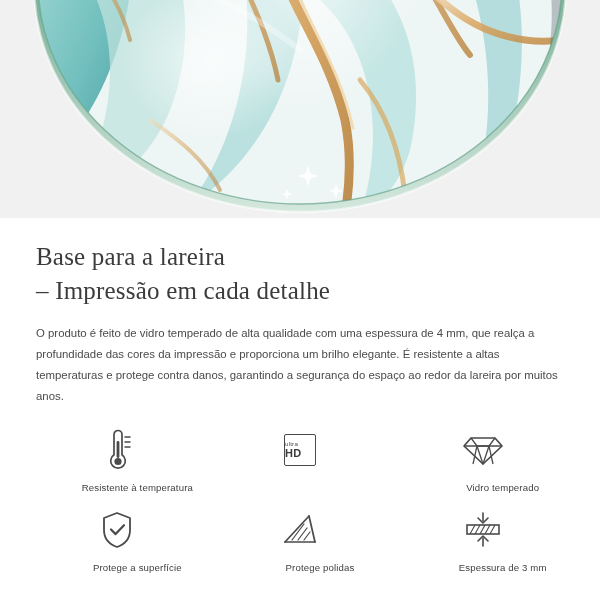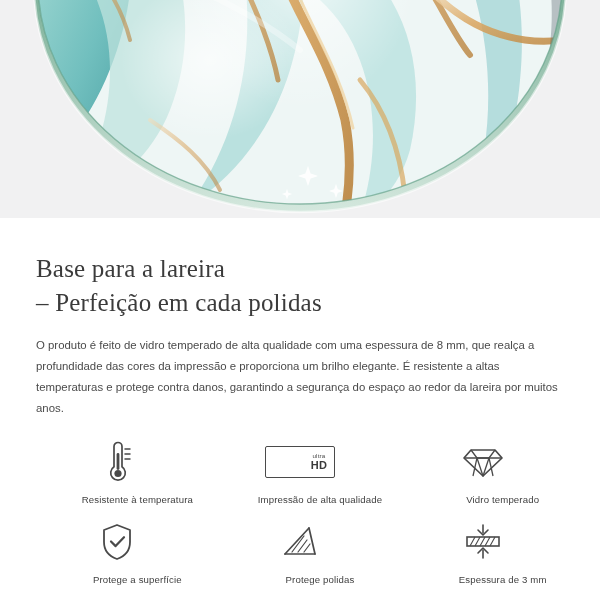--- a/index.html
+++ b/index.html
@@ -32,21 +32,21 @@
   .hero-canvas {
     position: absolute;
     inset: 0;
     width: 100%;
     height: 100%;
     display: block;
   }
 
   
   .content {
-    padding: 34px 36px 0 36px;
+    padding: 22px 36px 0 36px;
   }
   .headline {
     font-family: "Liberation Serif", serif;
     font-size: 25px;
     line-height: 1.34;
     color: #3b3b3b;
     font-weight: 400;
     margin: 0 0 16px 0;
     letter-spacing: 0.2px;
   }
@@ -91,24 +91,23 @@
     letter-spacing: 0.15px;
     padding-left: 40px;
   }
   .ultrahd-box {
     width: 30px;
     height: 30px;
     border: 1.6px solid #4a4a4a;
     border-radius: 2px;
     display: flex;
     flex-direction: column;
-    align-items: center;
+    align-items: flex-start;
     justify-content: center;
     line-height: 1;
-    padding-left: 38px;
   }
   .ultrahd-box .u-top {
     font-size: 6.2px;
     letter-spacing: 0.2px;
     color: #4a4a4a;
     margin-bottom: 1px;
   }
   .ultrahd-box .u-bot {
     font-size: 11px;
     font-weight: bold;
@@ -198,23 +197,23 @@
         <path d="M308,166 l2.6,7.4 l7.4,2.6 l-7.4,2.6 l-2.6,7.4 l-2.6,-7.4 l-7.4,-2.6 l7.4,-2.6 Z" fill="#ffffff"></path>
         <path d="M336,184 l1.8,5.2 l5.2,1.8 l-5.2,1.8 l-1.8,5.2 l-1.8,-5.2 l-5.2,-1.8 l5.2,-1.8 Z" fill="#ffffff"></path>
         <path d="M287,189 l1.3,3.8 l3.8,1.3 l-3.8,1.3 l-1.3,3.8 l-1.3,-3.8 l-3.8,-1.3 l3.8,-1.3 Z" fill="#ffffff"></path>
       </g>
     </svg>
   </div>
 
   <div class="content">
     <h1 class="headline">
       <span>Base para a lareira</span>
-      <span class="line2">– Perfeição em cada polidas</span>
+      <span class="line2">– Impressão em cada detalhe</span>
     </h1>
-    <p class="body-copy">O produto é feito de vidro temperado de alta qualidade com uma espessura de 8 mm, que realça a profundidade das cores da impressão e proporciona um brilho elegante. É resistente a altas temperaturas e protege contra danos, garantindo a segurança do espaço ao redor da lareira por muitos anos.</p>
+    <p class="body-copy">O produto é feito de vidro temperado de alta qualidade com uma espessura de 4 mm, que realça a profundidade das cores da impressão e proporciona um brilho elegante. É resistente a altas temperaturas e protege contra danos, garantindo a segurança do espaço ao redor da lareira por muitos anos.</p>
   </div>
 
   <div class="features">
 
     <div class="feature">
       <div class="feature-icon">
         <svg width="40" height="44" viewBox="0 0 40 44">
           <path d="M17 6.5a4 4 0 0 1 8 0v20.2a7.3 7.3 0 1 1-8 0V6.5z" fill="none" stroke="#4a4a4a" stroke-width="1.7"></path>
           <circle cx="21" cy="33.5" r="3.6" fill="#4a4a4a"></circle>
           <rect x="19.6" y="13" width="2.8" height="17" rx="1.4" fill="#4a4a4a"></rect>
@@ -224,21 +223,20 @@
       <div class="feature-label">Resistente à temperatura</div>
     </div>
 
     <div class="feature">
       <div class="feature-icon">
         <div class="ultrahd-box">
           <span class="u-top">ultra</span>
           <span class="u-bot">HD</span>
         </div>
       </div>
-      <div class="feature-label">Impressão de alta qualidade</div>
     </div>
 
     <div class="feature">
       <div class="feature-icon">
         <svg width="42" height="40" viewBox="0 0 42 40">
           <path d="M9 8 h24 l7 8 -19 18 L2 16 Z" fill="none" stroke="#4a4a4a" stroke-width="1.7" stroke-linejoin="round"></path>
           <path d="M2 16 h38" stroke="#4a4a4a" stroke-width="1.4"></path>
           <path d="M9 8 l6 8 -4 18" stroke="#4a4a4a" stroke-width="1.3" fill="none"></path>
           <path d="M33 8 l-6 8 4 18" stroke="#4a4a4a" stroke-width="1.3" fill="none"></path>
           <path d="M15 16 h12 l-6 18 Z" fill="none" stroke="#4a4a4a" stroke-width="1.3" stroke-linejoin="round"></path>

